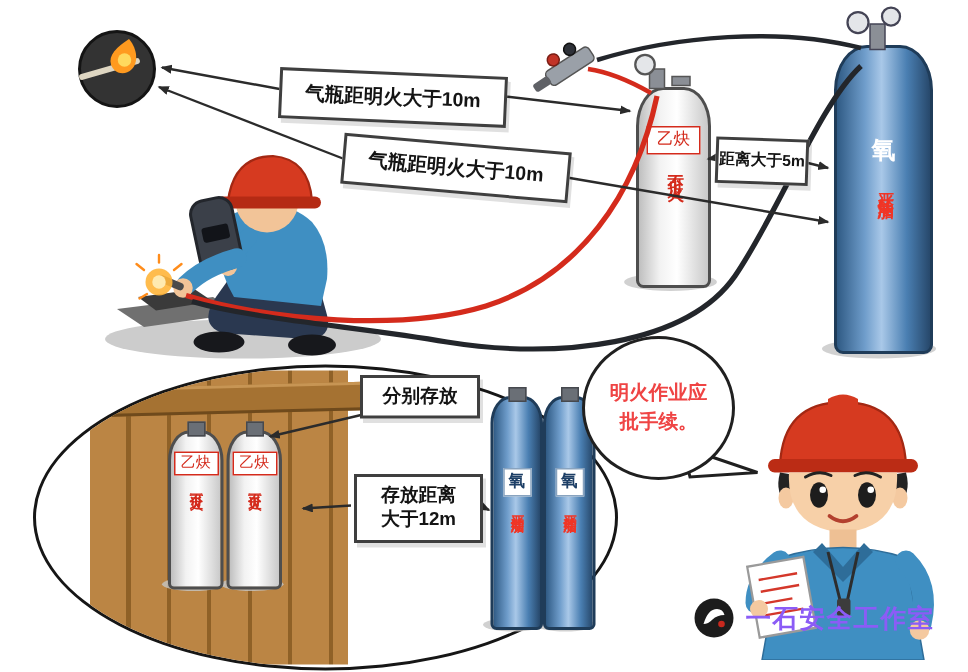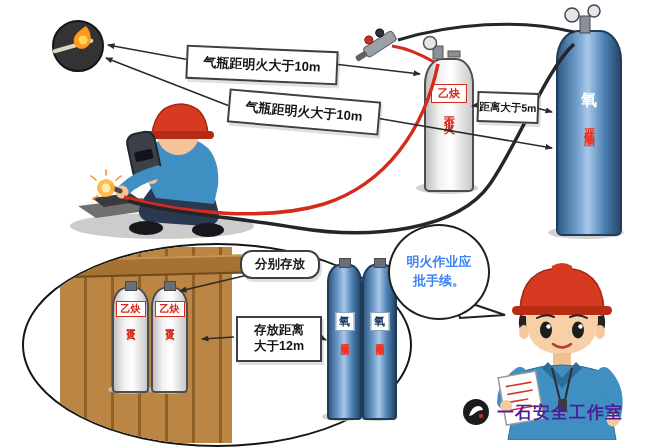--- a/index.html
+++ b/index.html
@@ -10,44 +10,44 @@
 .lead{stroke:#2b2b2b;stroke-width:1.6;fill:none;}
 .label-box{position:absolute;z-index:40;background:#ffffff;border:2px solid #3f3f3f;
   display:flex;flex-direction:column;align-items:center;justify-content:center;
   font-weight:bold;color:#141414;box-shadow:2px 3px 0 rgba(0,0,0,0.12);line-height:1.25;}
 .cyl{position:absolute;z-index:20;}
 .cyl-white{background:linear-gradient(90deg,#bfbfbf,#f2f2f2 30%,#ffffff 55%,#c9c9c9);
   border:2px solid #4e4e4e;}
 .cyl-blue{background:linear-gradient(90deg,#2f5a84,#6f9dcb 30%,#a9c8e8 48%,#4a7fb2 75%,#27486b);
   border:2px solid #1f3c59;}
 .tag{position:absolute;left:50%;transform:translateX(-50%);background:#fff;
-  border:1.5px solid #d42b1c;color:#d42b1c;font-weight:bold;display:flex;
+  border:1.5px solid #d42b1c;color:#d42b1c;font-weight:normal;display:flex;
   align-items:center;justify-content:center;line-height:1;}
 .vtext{position:absolute;left:50%;transform:translateX(-50%);writing-mode:vertical-rl;
   text-orientation:upright;font-weight:bold;color:#d42b1c;letter-spacing:2px;line-height:1;}
 .vtext-blue{color:#f03526;}
 .oxy-name{position:absolute;left:0;width:100%;text-align:center;color:#ffffff;font-weight:bold;}
 .oxy-tag{position:absolute;left:50%;transform:translateX(-50%);background:#ffffff;
   border:1px solid #88a3bf;color:#1d3f66;font-weight:bold;display:flex;align-items:center;
   justify-content:center;line-height:1;}
 .neck{position:absolute;top:-8px;left:50%;transform:translateX(-50%);width:10px;height:8px;
   background:#6a6f76;border:1px solid #46494e;}
 .shadow{position:absolute;background:#c6c6c6;border-radius:50%;z-index:11;opacity:0.8;}
 .ellipse{position:absolute;left:22px;top:243px;width:386px;height:200px;background:#ffffff;
   border:2.5px solid #161616;border-radius:50%;overflow:hidden;z-index:10;}
 .wood{position:absolute;left:36px;top:2px;width:172px;height:196px;
   background:repeating-linear-gradient(90deg,#bb8544 0px,#bb8544 24px,#8f6127 24px,#8f6127 27px);}
 .wood-rail{position:absolute;left:26px;top:12px;width:192px;height:15px;background:#a57232;
   border-top:2px solid #c79554;border-bottom:2px solid #6f4a1c;transform:rotate(-1.5deg);}
 .bubble{position:absolute;left:388px;top:224px;width:98px;height:92px;background:#fff;
   border:2px solid #202020;border-radius:50%;z-index:40;display:flex;flex-direction:column;
-  align-items:center;justify-content:center;color:#3b82f6;font-weight:bold;font-size:13px;
+  align-items:center;justify-content:center;color:#ef4444;font-weight:bold;font-size:13px;
   line-height:1.45;text-align:center;}
 .watermark{position:absolute;left:462px;top:398px;z-index:40;display:flex;align-items:center;gap:7px;}
-.wm-text{font-size:17px;font-weight:bold;color:#4c1d95;letter-spacing:1px;}
+.wm-text{font-size:17px;font-weight:bold;color:#8b5cf6;letter-spacing:1px;}
 </style>
 </head>
 <body>
 
 <div class="canvas">
 
   <div class="ellipse">
     <div class="wood"></div>
     <div class="wood-rail"></div>
   </div>
@@ -171,21 +171,21 @@
     <path class="lead" d="M234 337 L202 339" marker-end="url(#ah)"></path>
     <path class="lead" d="M320 337 L326 340" marker-end="url(#ah)"></path>
 
     <path d="M455 298 L505 315 L460 318 Z" fill="#ffffff" stroke="#202020" stroke-width="2"></path>
   </svg>
 
   <div class="label-box" style="left:186px;top:48px;width:148px;height:30px;font-size:13px;transform:rotate(2.5deg);">气瓶距明火大于10m</div>
   <div class="label-box" style="left:228px;top:95px;width:148px;height:30px;font-size:13px;transform:rotate(5deg);">气瓶距明火大于10m</div>
   <div class="label-box" style="left:477px;top:92px;width:58px;height:27px;font-size:10.5px;transform:rotate(2deg);">距离大于5m</div>
 
-  <div class="label-box" style="left:240px;top:250px;width:76px;height:25px;font-size:12.5px;border-radius:12px;">分别存放</div>
+  <div class="label-box" style="left:240px;top:250px;width:76px;height:25px;font-size:12.5px;">分别存放</div>
   <div class="label-box" style="left:236px;top:316px;width:82px;height:42px;font-size:12.5px;align-items:center;">
     <span>存放距离</span>
     <span>大于12m</span>
   </div>
 
   <div class="bubble">
     <div>明火作业应</div>
     <div>批手续。</div>
   </div>
 

